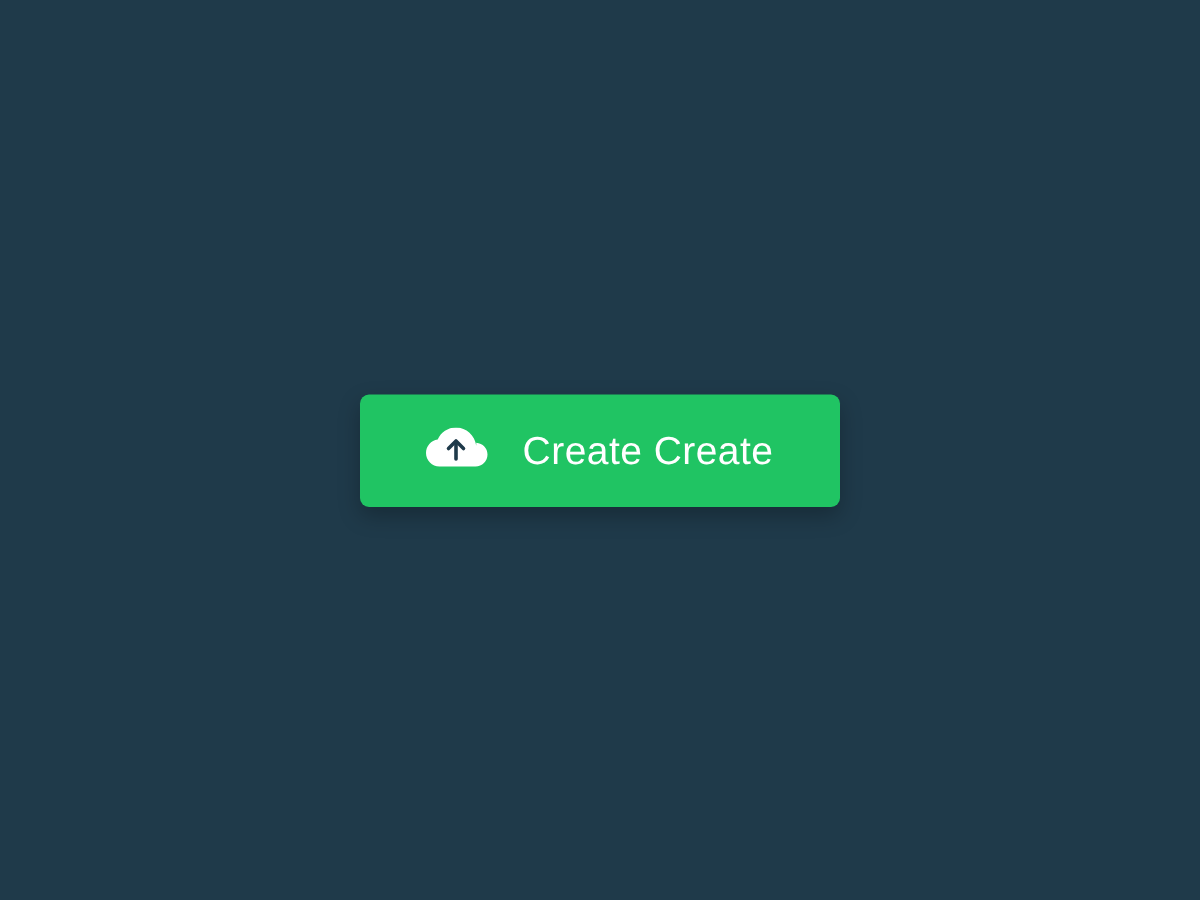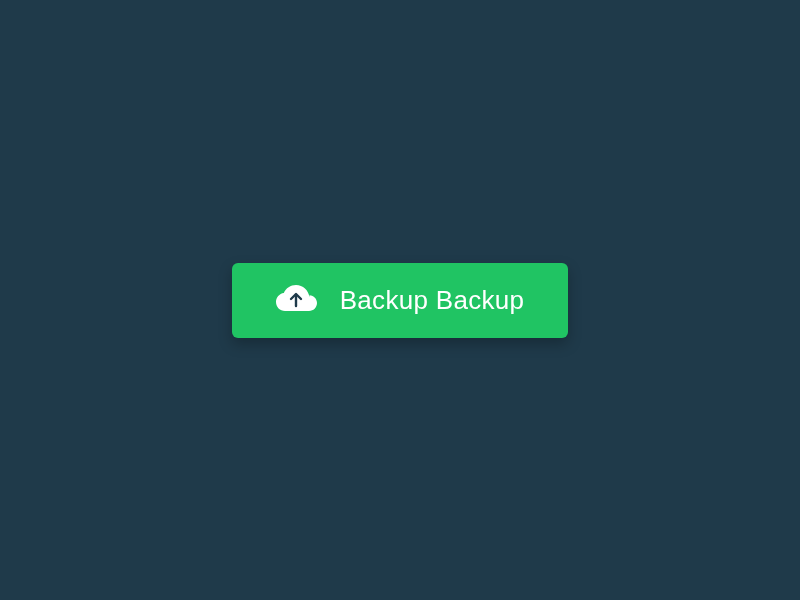--- a/index.html
+++ b/index.html
@@ -47,14 +47,14 @@
 <body>
 
 <button class="backup-button">
   <span class="icon-wrap">
     <svg viewBox="0 0 42 30" xmlns="http://www.w3.org/2000/svg">
       <path fill="#ffffff" d="M33.5 12.2C32.6 5.3 26.9 0 20 0c-5.4 0-10.1 3.2-12.2 8C3.4 8.6 0 12.4 0 17c0 5 4 9 9 9h24c4.4 0 8-3.6 8-8 0-4.1-3.1-7.5-7.5-7.8z"></path>
       <path fill="none" stroke="#1f3a4a" stroke-width="2.4" stroke-linecap="round" stroke-linejoin="round" d="M20 21V10"></path>
       <path fill="none" stroke="#1f3a4a" stroke-width="2.4" stroke-linecap="round" stroke-linejoin="round" d="M15 14l5-5 5 5"></path>
     </svg>
   </span>
-  <span>Backup Backup</span>
+  <span>Create Create</span>
 </button>
 
 </body></html>

